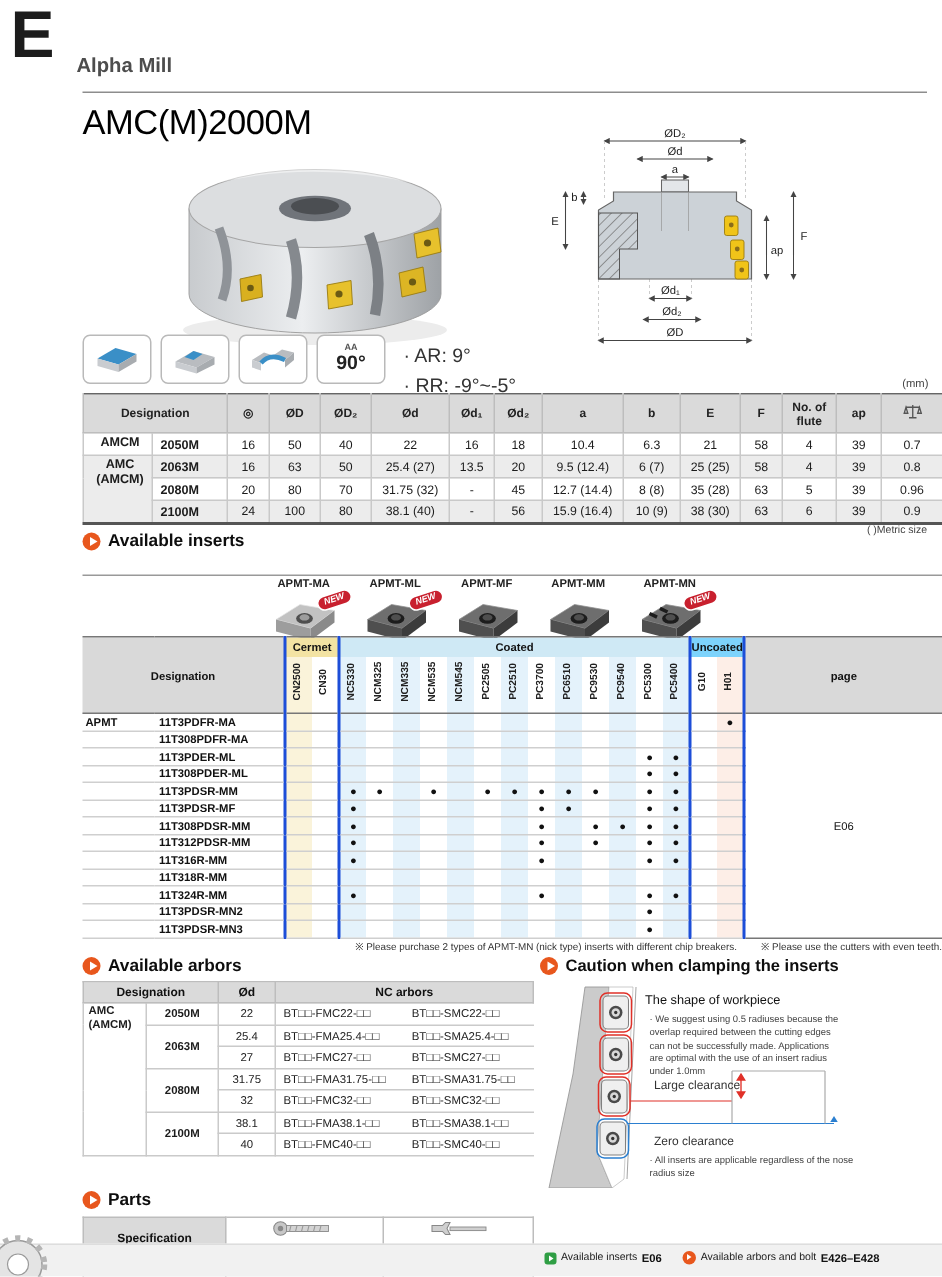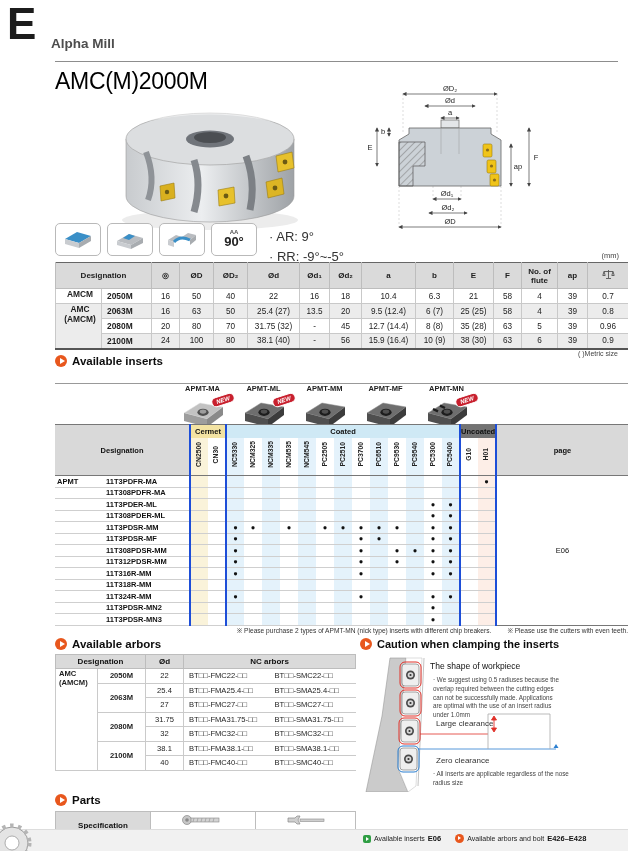--- a/index.html
+++ b/index.html
@@ -43,21 +43,21 @@
   .ins-label{font-size:7.5px;font-weight:bold;height:12px;color:#222}
   .ins-img{position:relative;width:54px;height:38px;margin-top:2px}
   .new-badge{position:absolute;top:-3px;right:-5px;background:#c8202e;color:#fff;font-size:6px;font-weight:bold;font-style:italic;padding:1px 4px;border-radius:7px;border:1px solid #fff;transform:rotate(-18deg)}
   .show-rule{left:55px;top:383px;width:573px;border-top:1px solid #999}
 
   
   .ig-table{left:55px;top:424px;border-collapse:collapse;table-layout:fixed;width:573px;border-top:1px solid #777;border-bottom:1px solid #777}
   .ig-table th,.ig-table td{font-size:7.5px;text-align:center;vertical-align:middle}
   .ig-des{background:#d9d9d9;font-size:8px;font-weight:bold;border-bottom:1px solid #777}
   .ig-g{height:13px;font-size:8px;font-weight:bold}
-  .g0{background:#f3e3a3}.g1{background:#cfe9f5}.g2{background:#737373}
+  .g0{background:#f3e3a3}.g1{background:#cfe9f5}.g2{background:#7dd3fc}
   .ig-rot{height:38px;vertical-align:bottom;padding-bottom:2px;border-bottom:1px solid #777}
   .rot{writing-mode:vertical-rl;transform:rotate(180deg);font-size:6.8px;font-weight:bold;line-height:1;display:inline-block;color:#222}
   .ig-table tbody tr{height:11.5px}
   .ig-table tbody td{border-bottom:1px solid #cfcfcf}
   .ig-series{font-size:8px;font-weight:bold;text-align:left !important;padding-left:2px}
   .ig-d{font-size:7.8px;font-weight:bold;text-align:left !important;padding-left:3px;color:#111;white-space:nowrap}
   .ig-c{font-size:7px;line-height:1}
   .t-y{background:#faf3da}.t-b{background:#e4f2fb}.t-p{background:#fdeee7}
   .bl{border-left:2px solid #1d4ed8}
   .ig-page{font-size:8.5px;border-bottom:none !important}
@@ -370,31 +370,31 @@
       <div class="ins-label">APMT-ML</div>
       <div class="ins-img"><svg width="54" height="34" viewBox="0 0 54 34">
           <polygon points="8,15 24,5 47,9 31,21" fill="#6e6e6e" stroke="#8f8f8f" stroke-width="0.5"></polygon>
           <polygon points="8,15 31,21 31,29 8,23" fill="#4f4f4f"></polygon>
           <polygon points="31,21 47,9 47,17 31,29" fill="#3c3c3c"></polygon>
           <ellipse cx="27" cy="14.3" rx="5.6" ry="3.6" fill="#1d1d1d"></ellipse>
           <ellipse cx="27" cy="13.6" rx="3.3" ry="2.1" fill="#4f4f4f"></ellipse>
         </svg><div class="new-badge">NEW</div></div>
     </div>
     <div class="ins-item">
-      <div class="ins-label">APMT-MM</div>
+      <div class="ins-label">APMT-MF</div>
       <div class="ins-img"><svg width="54" height="34" viewBox="0 0 54 34">
           <polygon points="8,15 24,5 47,9 31,21" fill="#6e6e6e" stroke="#8f8f8f" stroke-width="0.5"></polygon>
           <polygon points="8,15 31,21 31,29 8,23" fill="#4f4f4f"></polygon>
           <polygon points="31,21 47,9 47,17 31,29" fill="#3c3c3c"></polygon>
           <ellipse cx="27" cy="14.3" rx="5.6" ry="3.6" fill="#1d1d1d"></ellipse>
           <ellipse cx="27" cy="13.6" rx="3.3" ry="2.1" fill="#4f4f4f"></ellipse>
         </svg></div>
     </div>
     <div class="ins-item">
-      <div class="ins-label">APMT-MF</div>
+      <div class="ins-label">APMT-MM</div>
       <div class="ins-img"><svg width="54" height="34" viewBox="0 0 54 34">
           <polygon points="8,15 24,5 47,9 31,21" fill="#6e6e6e" stroke="#8f8f8f" stroke-width="0.5"></polygon>
           <polygon points="8,15 31,21 31,29 8,23" fill="#4f4f4f"></polygon>
           <polygon points="31,21 47,9 47,17 31,29" fill="#3c3c3c"></polygon>
           <ellipse cx="27" cy="14.3" rx="5.6" ry="3.6" fill="#1d1d1d"></ellipse>
           <ellipse cx="27" cy="13.6" rx="3.3" ry="2.1" fill="#4f4f4f"></ellipse>
         </svg></div>
     </div>
     <div class="ins-item">
       <div class="ins-label">APMT-MN</div>

